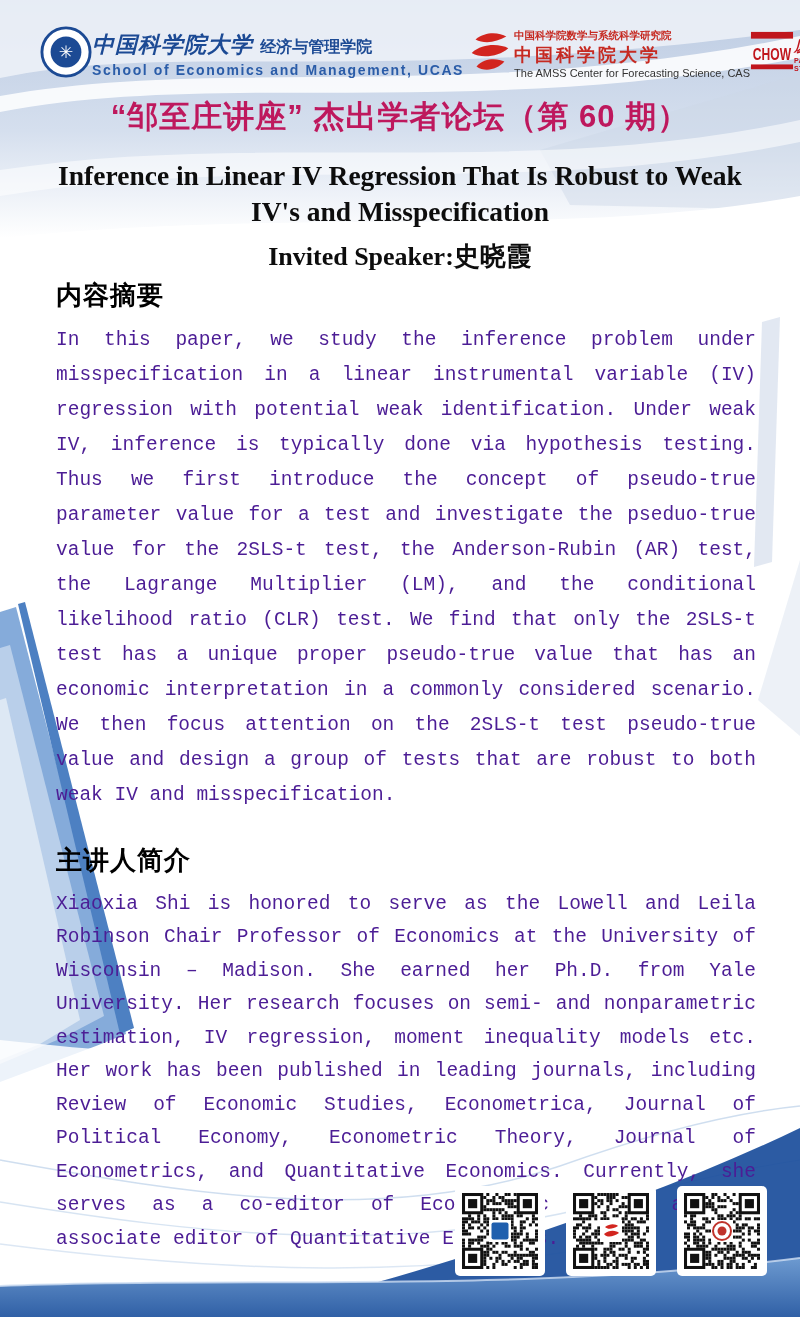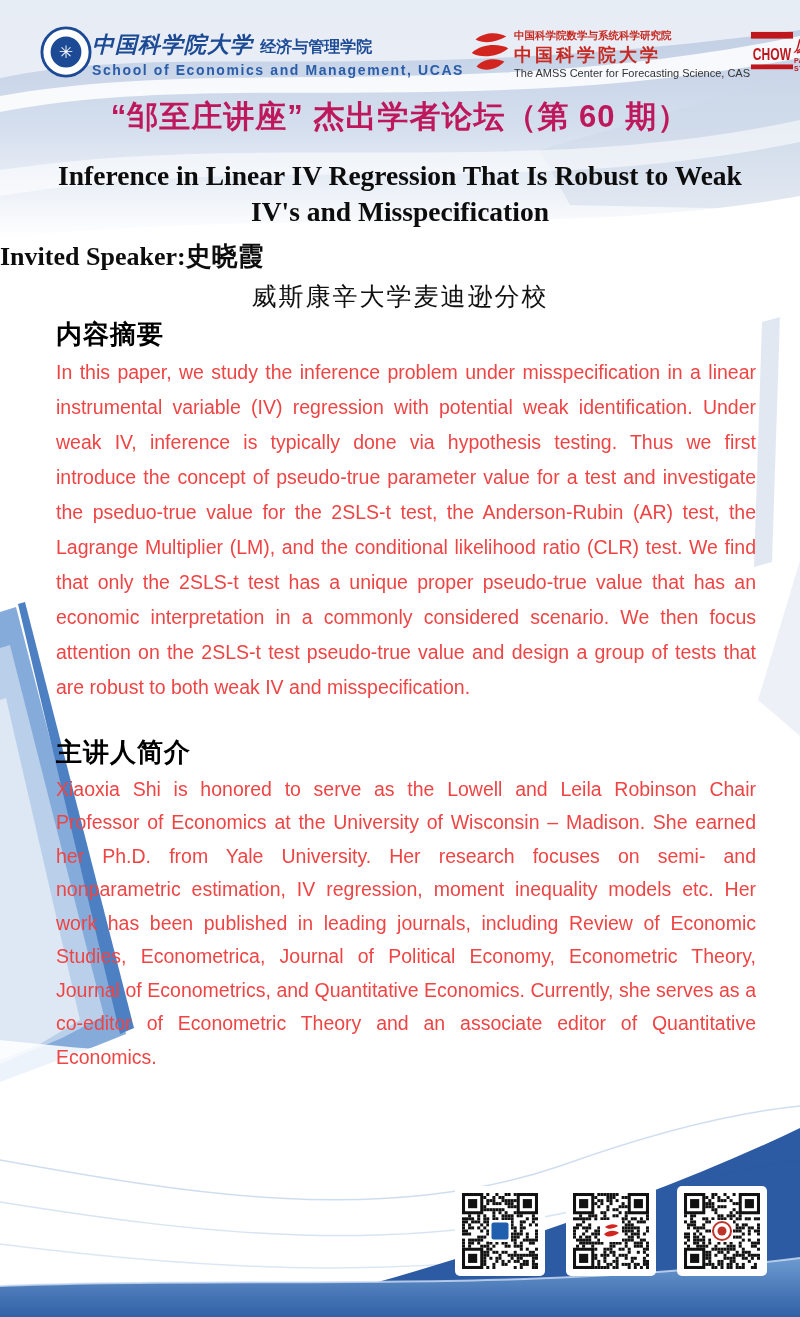--- a/index.html
+++ b/index.html
@@ -19,27 +19,27 @@
   .logo-amss-text .l1{font-size:10.5px;font-weight:bold;color:#c62a22;white-space:nowrap;}
   .logo-amss-text .l2{font-size:18px;font-weight:bold;color:#c62a22;letter-spacing:3px;white-space:nowrap;}
   .logo-amss-text .l3{font-size:11px;font-weight:normal;color:#333;white-space:nowrap;}
   .logo-chow-text .c1{font-size:14.5px;font-weight:bold;color:#c0161d;font-style:italic;white-space:nowrap;}
   .logo-chow-text .c2,.logo-chow-text .c3{font-size:7px;font-weight:bold;color:#c0161d;letter-spacing:.4px;white-space:nowrap;margin-top:1px;}
 
   
   .series-title{margin-top:14px;text-align:center;font-size:31px;font-weight:bold;color:#be185d;letter-spacing:1px;}
   .talk-title{margin:20px auto 0;width:726px;text-align:center;font-family:"Liberation Serif",serif;
     font-size:27.5px;font-weight:bold;color:#0d0d0d;line-height:1.3;}
-  .speaker{margin-top:9px;text-align:left;font-family:"Liberation Serif",serif;font-size:26px;font-weight:bold;color:#0d0d0d;}
+  .speaker{margin-top:9px;text-align:center;font-family:"Liberation Serif",serif;font-size:26px;font-weight:bold;color:#0d0d0d;}
   .affiliation{margin-top:6px;text-align:center;font-family:"Liberation Serif",serif;font-size:25px;color:#111;letter-spacing:2px;}
 
   .section{padding:0 44px 0 56px;}
   .sec-heading{margin-top:4px;font-size:26px;font-weight:bold;color:#000;letter-spacing:1px;}
-  .body-text{margin-top:3px;font-family:Liberation Sans, sans-serif;font-size:19.5px;line-height:35px;
-    text-align:justify;color:#ef4444;}
+  .body-text{margin-top:10px;font-family:Liberation Mono, monospace;font-size:19.5px;line-height:35px;
+    text-align:justify;color:#4c1d95;}
   .bio-text{line-height:33.5px;}
   .bio-head{margin-top:30px;}
 
   .info{margin-top:62px;font-size:21px;font-weight:bold;line-height:36px;color:#000;letter-spacing:.5px;}
 
   
   .qr-row{position:absolute;top:1186px;right:33px;display:flex;gap:21px;z-index:2;}
   .qr-box{width:90px;height:90px;background:#fff;border-radius:5px;padding:7px;box-sizing:border-box;}
   .qr-grid{position:relative;width:76px;height:76px;}
 </style>
@@ -139,21 +139,20 @@
         <div class="c1">厦门大学邹至庄经济研究院</div>
         <div class="c2">PAULA AND GREGORY CHOW INSTITUTE FOR</div>
         <div class="c3">STUDIES IN ECONOMICS, XIAMEN UNIVERSITY</div>
       </div>
     </div>
   </div>
 
   <div class="series-title">“邹至庄讲座” 杰出学者论坛（第 60 期）</div>
   <div class="talk-title">Inference in Linear IV Regression That Is Robust to Weak IV's and Misspecification</div>
   <div class="speaker">Invited Speaker:史晓霞</div>
-  <div class="affiliation">威斯康辛大学麦迪逊分校</div>
 
   <div class="section">
     <div class="sec-heading">内容摘要</div>
     <div class="body-text">In this paper, we study the inference problem under misspecification in a linear instrumental variable (IV) regression with potential weak identification. Under weak IV, inference is typically done via hypothesis testing. Thus we first introduce the concept of pseudo-true parameter value for a test and investigate the pseduo-true value for the 2SLS-t test, the Anderson-Rubin (AR) test, the Lagrange Multiplier (LM), and the conditional likelihood ratio (CLR) test. We find that only the 2SLS-t test has a unique proper pseudo-true value that has an economic interpretation in a commonly considered scenario. We then focus attention on the 2SLS-t test pseudo-true value and design a group of tests that are robust to both weak IV and misspecification.</div>
 
     <div class="sec-heading bio-head">主讲人简介</div>
     <div class="body-text bio-text">Xiaoxia Shi is honored to serve as the Lowell and Leila Robinson Chair Professor of Economics at the University of Wisconsin – Madison. She earned her Ph.D. from Yale University. Her research focuses on semi- and nonparametric estimation, IV regression, moment inequality models etc. Her work has been published in leading journals, including Review of Economic Studies, Econometrica, Journal of Political Economy, Econometric Theory, Journal of Econometrics, and Quantitative Economics. Currently, she serves as a co-editor of Econometric Theory and an associate editor of Quantitative Economics.</div>
 
   </div>
 

